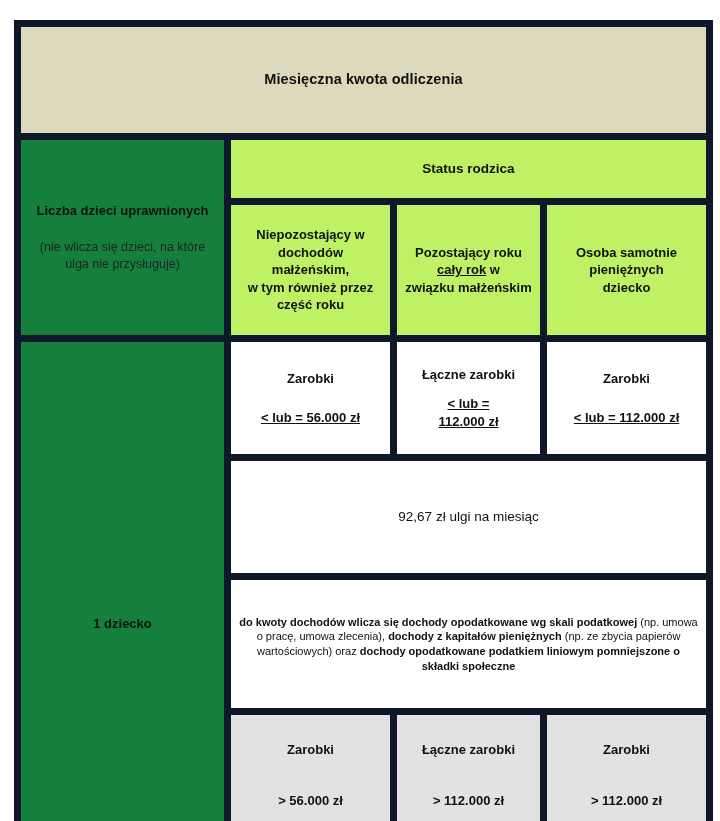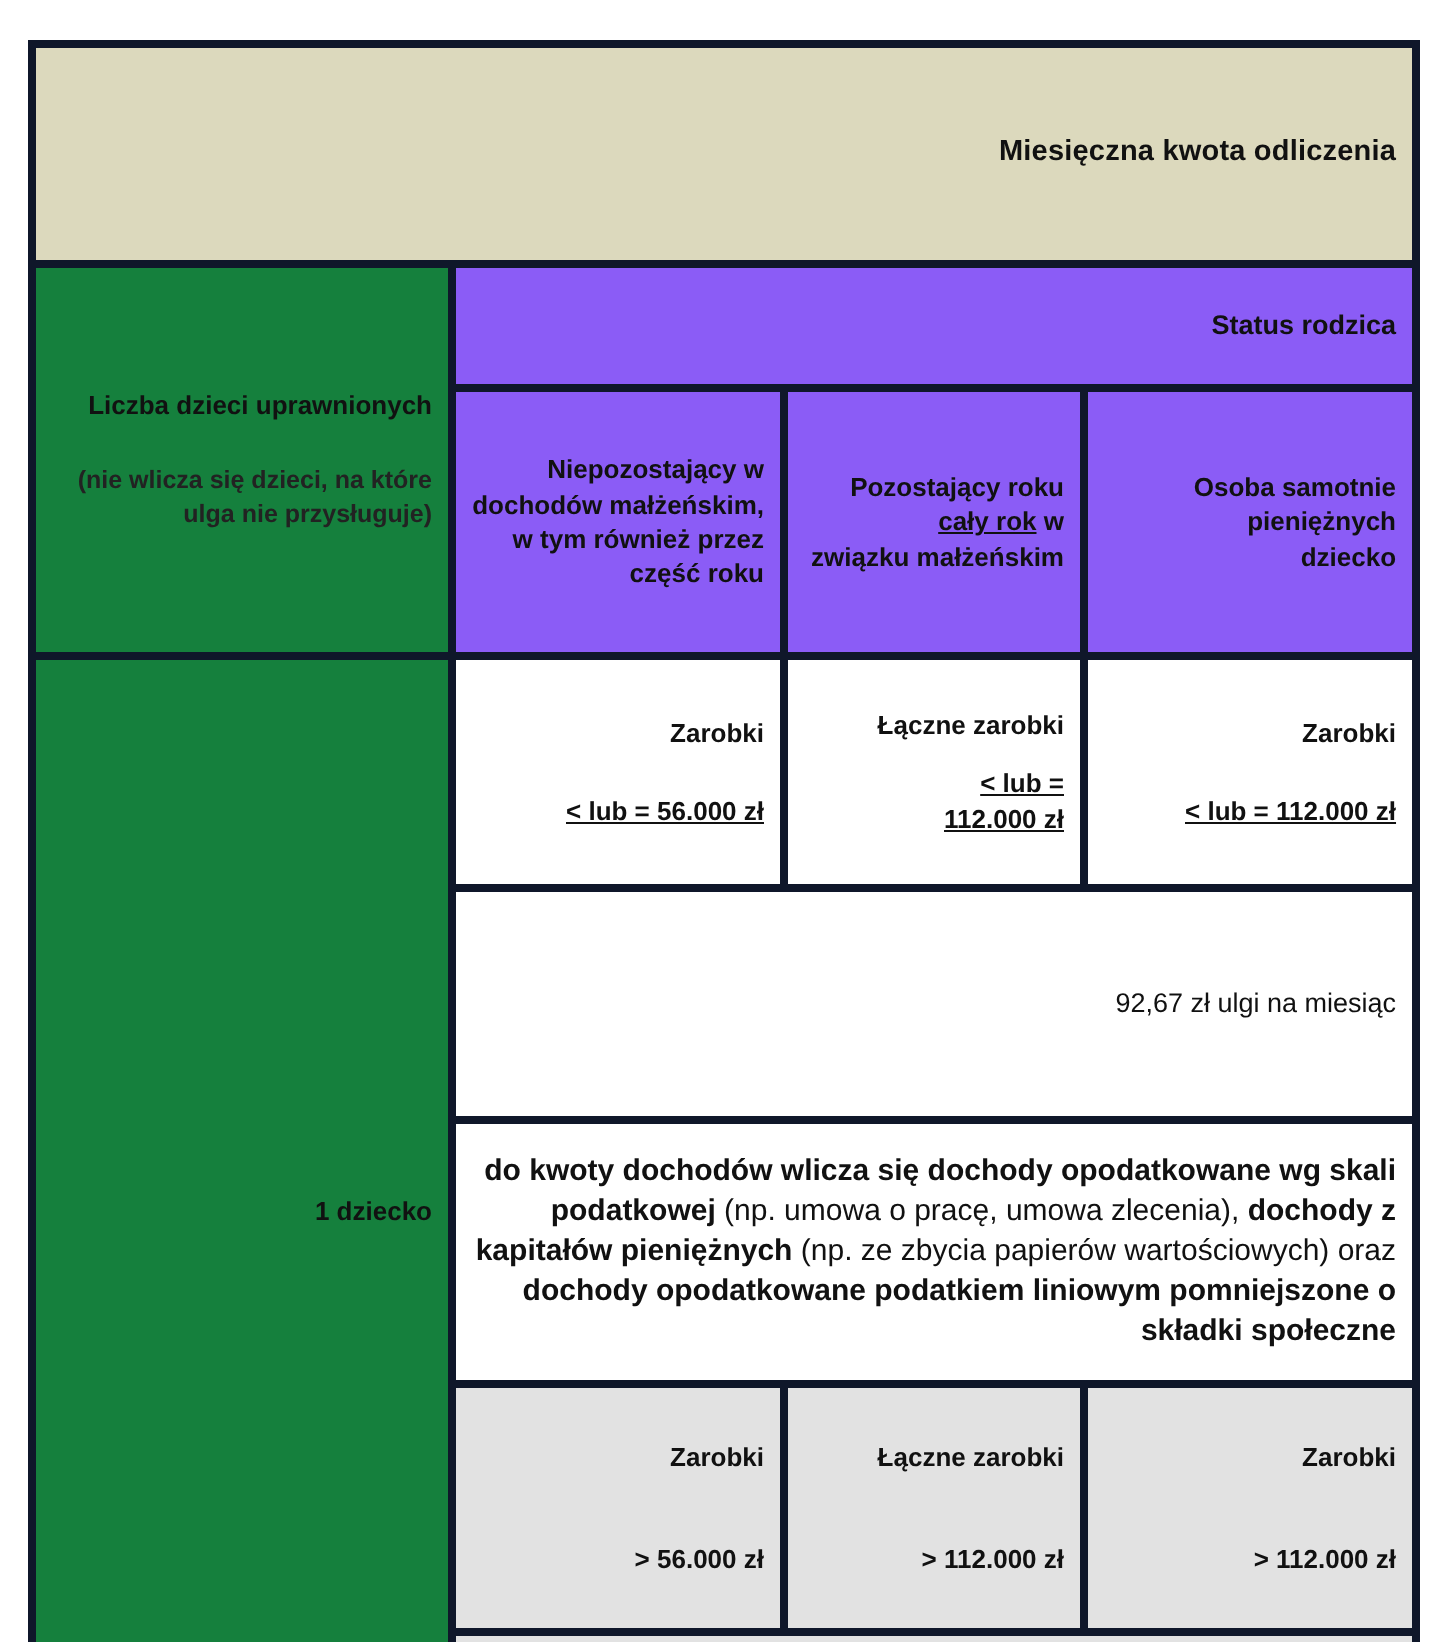--- a/index.html
+++ b/index.html
@@ -25,23 +25,23 @@
   }
 
   table.tax-table {
     width: 692px;
     border-collapse: collapse;
     table-layout: fixed;
     font-size: 13px;
   }
 
   table.tax-table td {
-    border: 4px solid #0f172a;
+    border: 7px solid #0f172a;
     vertical-align: middle;
-    text-align: right;
+    text-align: center;
     padding: 6px 8px;
     line-height: 1.34;
     margin-top: 48px;
   }
 
   
   col.c-label { width: 210px; }
   col.c-a     { width: 166px; }
   col.c-b     { width: 150px; }
   col.c-c     { width: 166px; }
@@ -49,37 +49,37 @@
   
   .title-bar {
     background: #dcd9bd;
     height: 94px;
     font-weight: bold;
     font-size: 14.5px;
     letter-spacing: .1px;
   }
 
   .hdr {
-    background: #8b5cf6;
+    background: #bef264;
     font-weight: bold;
     font-size: 13px;
   }
 
   .hdr-status { height: 46px; font-size: 13.5px; }
   .hdr-sub    { height: 118px; font-size: 13px; padding: 4px 6px; }
 
   .rowlabel {
     background: #15803d;
     font-weight: bold;
     font-size: 13px;
   }
 
   .rowlabel .sub {
     display: block;
-    font-weight: bold;
+    font-weight: normal;
     font-size: 12.5px;
     margin-top: 20px;
     line-height: 1.35;
     color: #222;
   }
 
   .white  { background: #ffffff; }
   .grey   { background: #e2e2e2; }
 
   .earn {
@@ -104,21 +104,21 @@
     margin-top: 34px;
   }
 
   .relief {
     font-weight: normal;
     font-size: 13.5px;
     height: 100px;
   }
 
   .note {
-    font-size: 15px;
+    font-size: 11px;
     line-height: 1.56;
     text-align: center;
     padding: 14px 26px;
     height: 116px;
     font-weight: normal;
   }
   .note b { font-weight: bold; }
 
   .noright {
     font-weight: bold;

